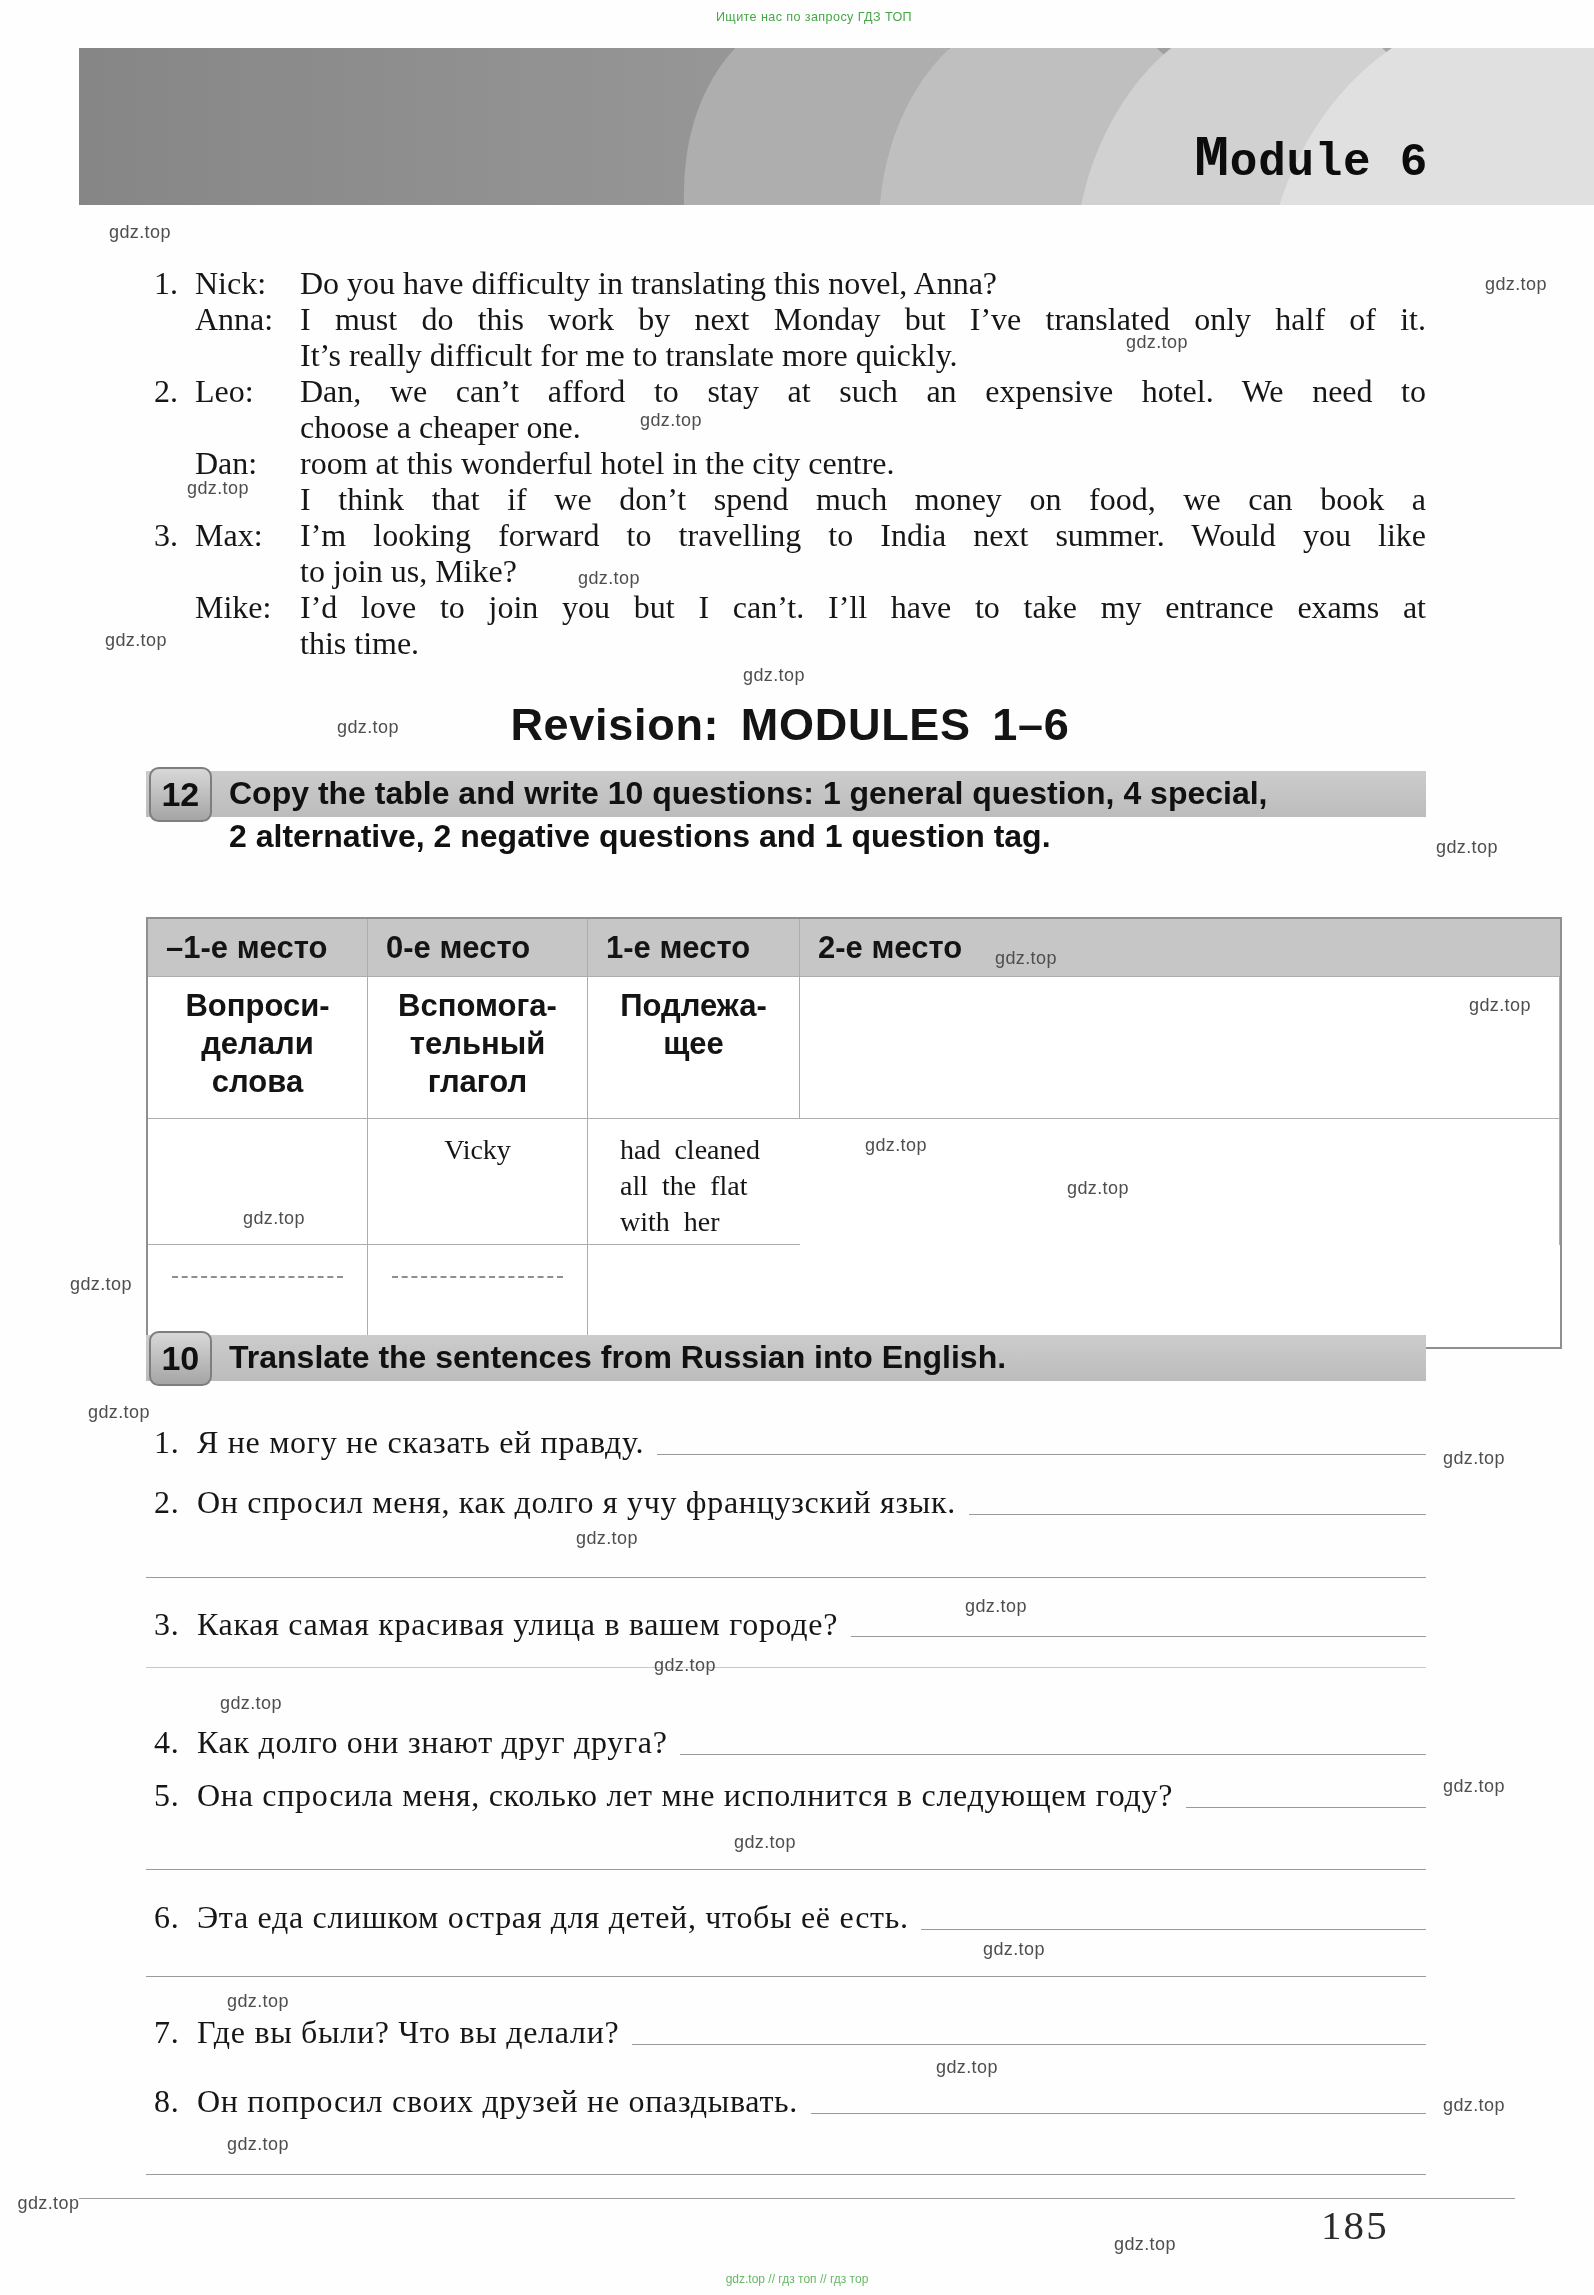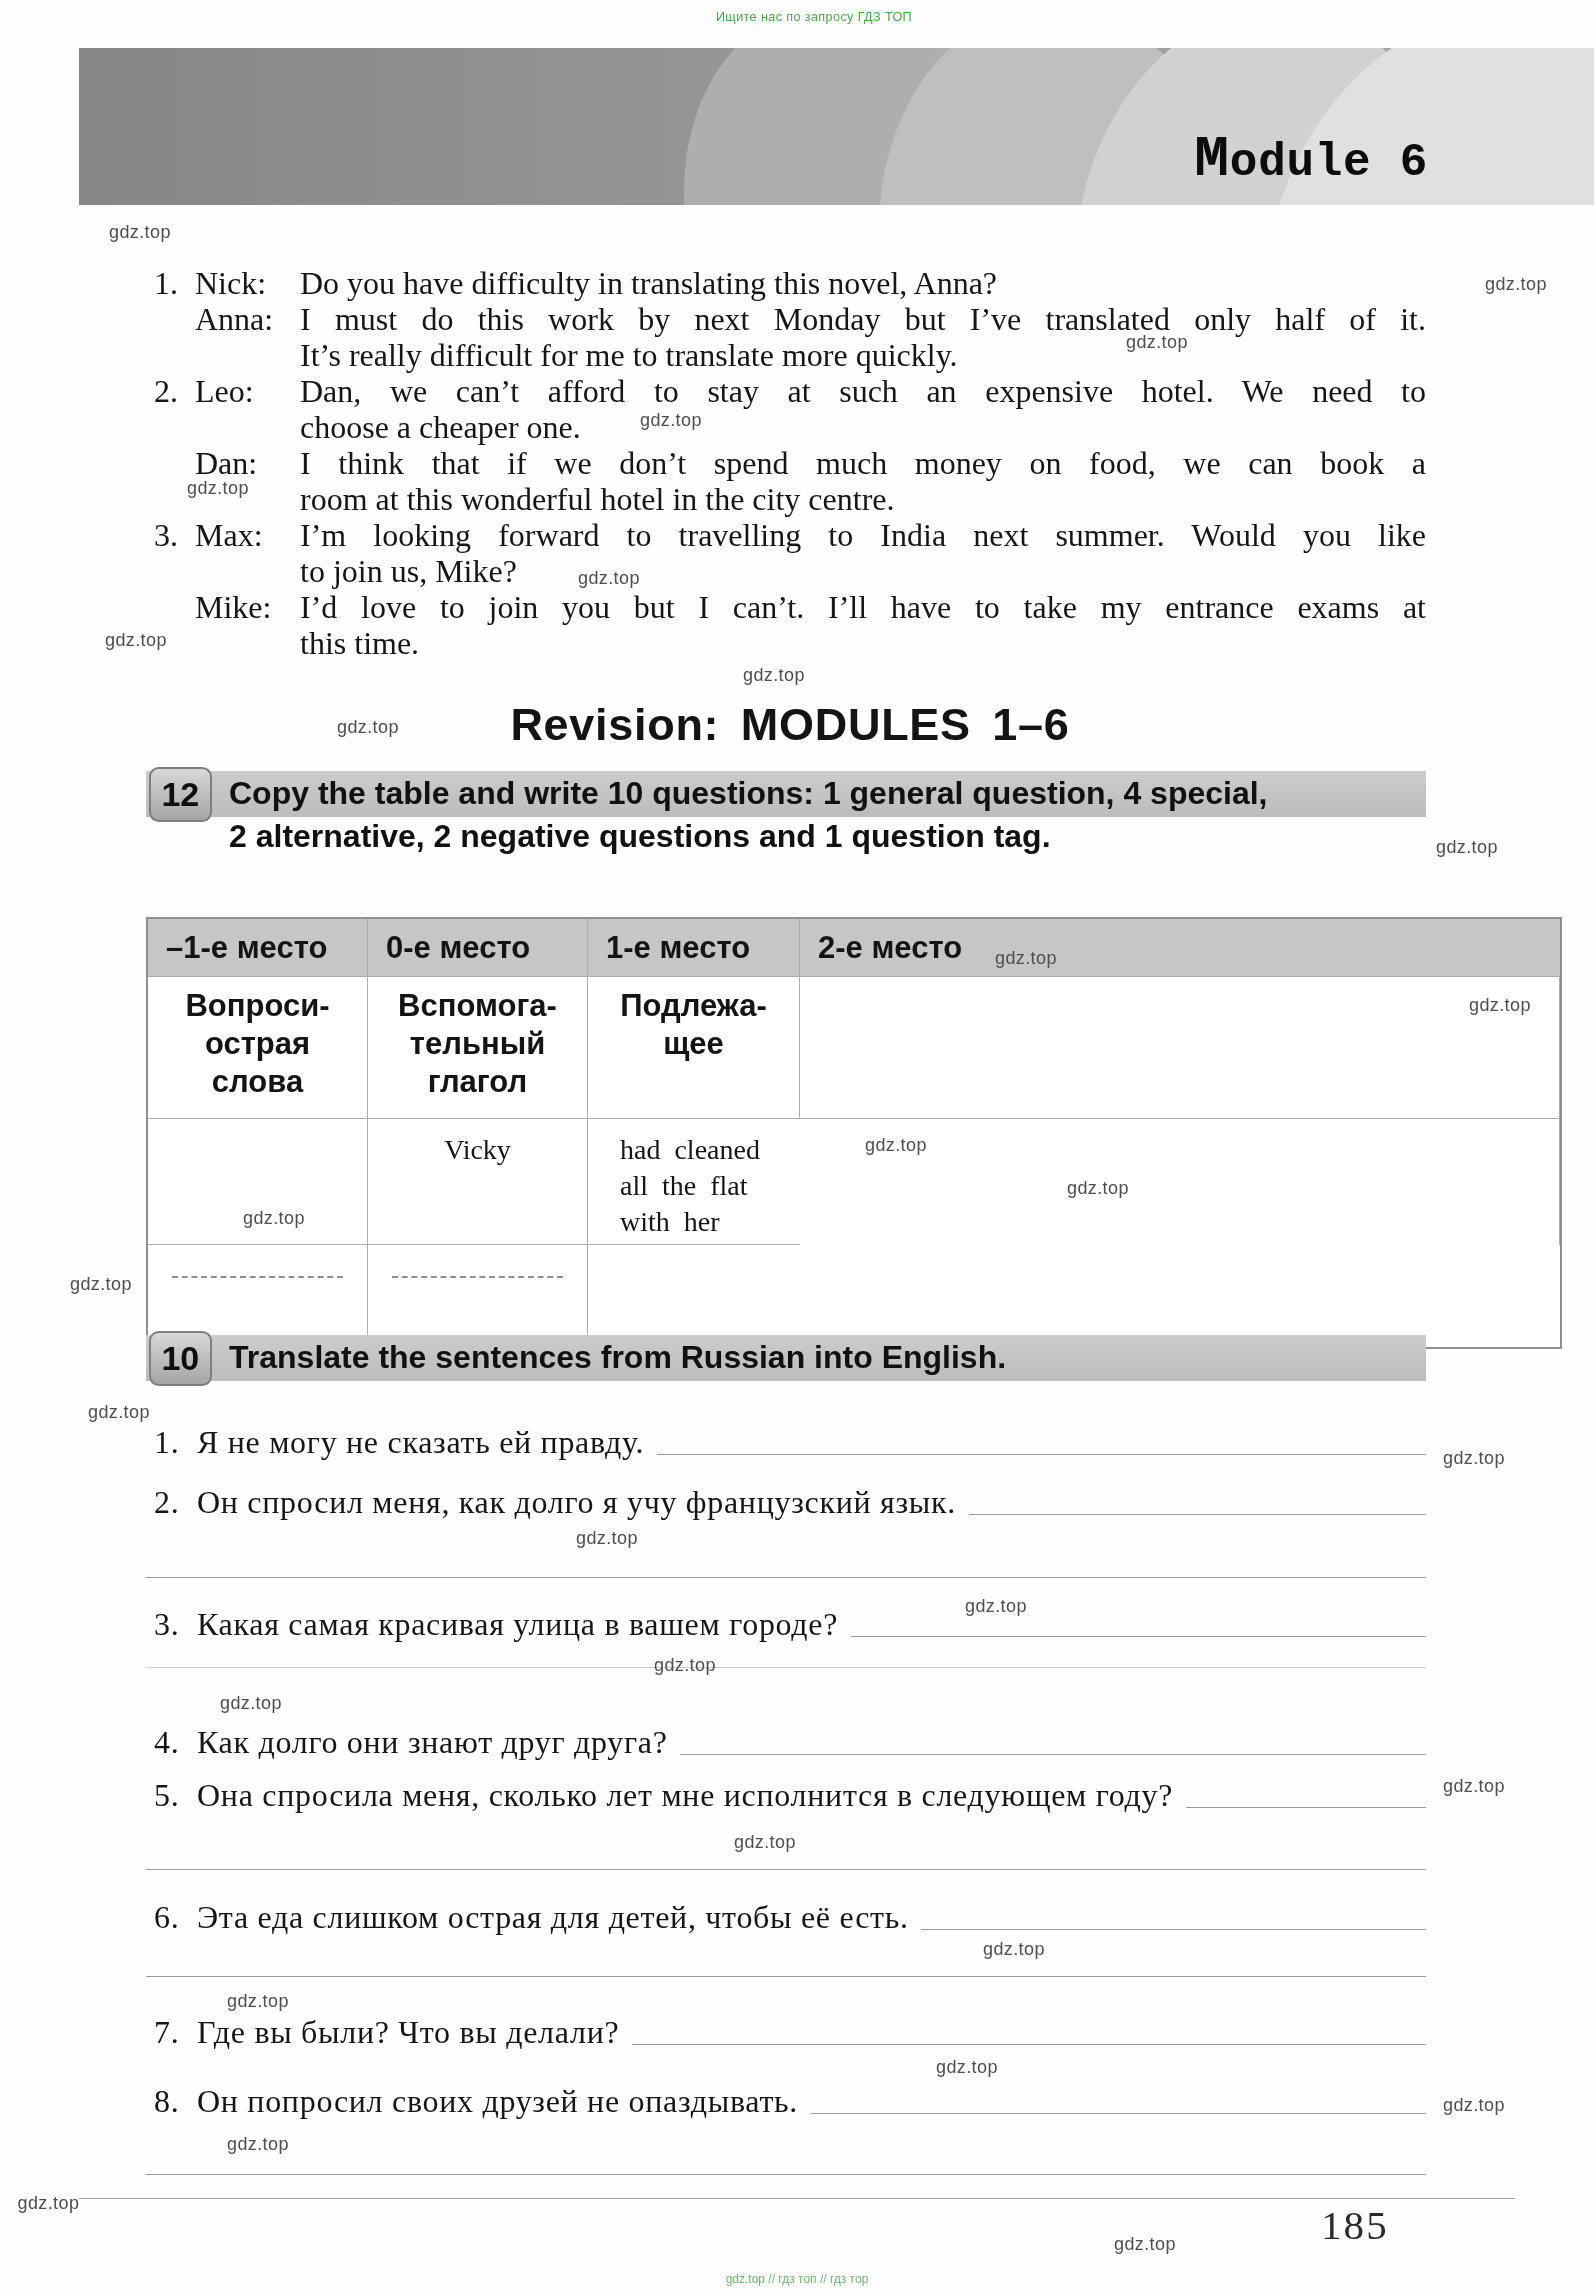--- a/index.html
+++ b/index.html
@@ -126,22 +126,22 @@
       <span class="t-speaker">Leo:</span>
       <div>
         <div class="t-line j">Dan, we can’t afford to stay at such an expensive hotel. We need to</div>
         <div class="t-line">choose a cheaper one.</div>
       </div>
     </div>
     <div class="turn">
       <span class="t-num"></span>
       <span class="t-speaker">Dan:</span>
       <div>
+        <div class="t-line">room at this wonderful hotel in the city centre.</div>
         <div class="t-line j">I think that if we don’t spend much money on food, we can book a</div>
-        <div class="t-line">room at this wonderful hotel in the city centre.</div>
       </div>
     </div>
     <div class="turn">
       <span class="t-num">3.</span>
       <span class="t-speaker">Max:</span>
       <div>
         <div class="t-line j">I’m looking forward to travelling to India next summer. Would you like</div>
         <div class="t-line">to join us, Mike?</div>
       </div>
     </div>
@@ -165,21 +165,21 @@
   <div>2 alternative, 2 negative questions and 1 question tag.</div>
 </div>
 
 <div class="abs qtable">
   <div class="cell pc">–1-е место</div>
   <div class="cell pc">0-е место</div>
   <div class="cell pc">1-е место</div>
   <div class="cell pc last-col">2-е место</div>
 
   <div class="cell rc">Вопроси-
-острая
+делали
 слова</div>
   <div class="cell rc">Вспомога-
 тельный
 глагол</div>
   <div class="cell rc">Подлежа-
 щее</div>
 
   <div class="cell ec"></div>
   <div class="cell ec"></div>
   <div class="cell ec subject">Vicky</div>

